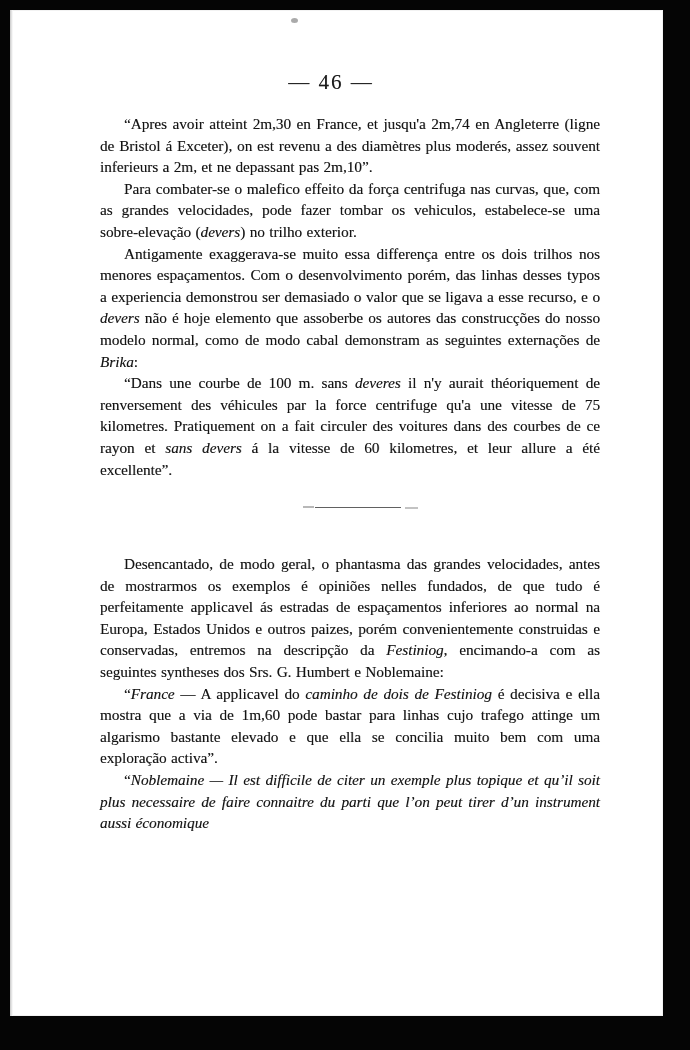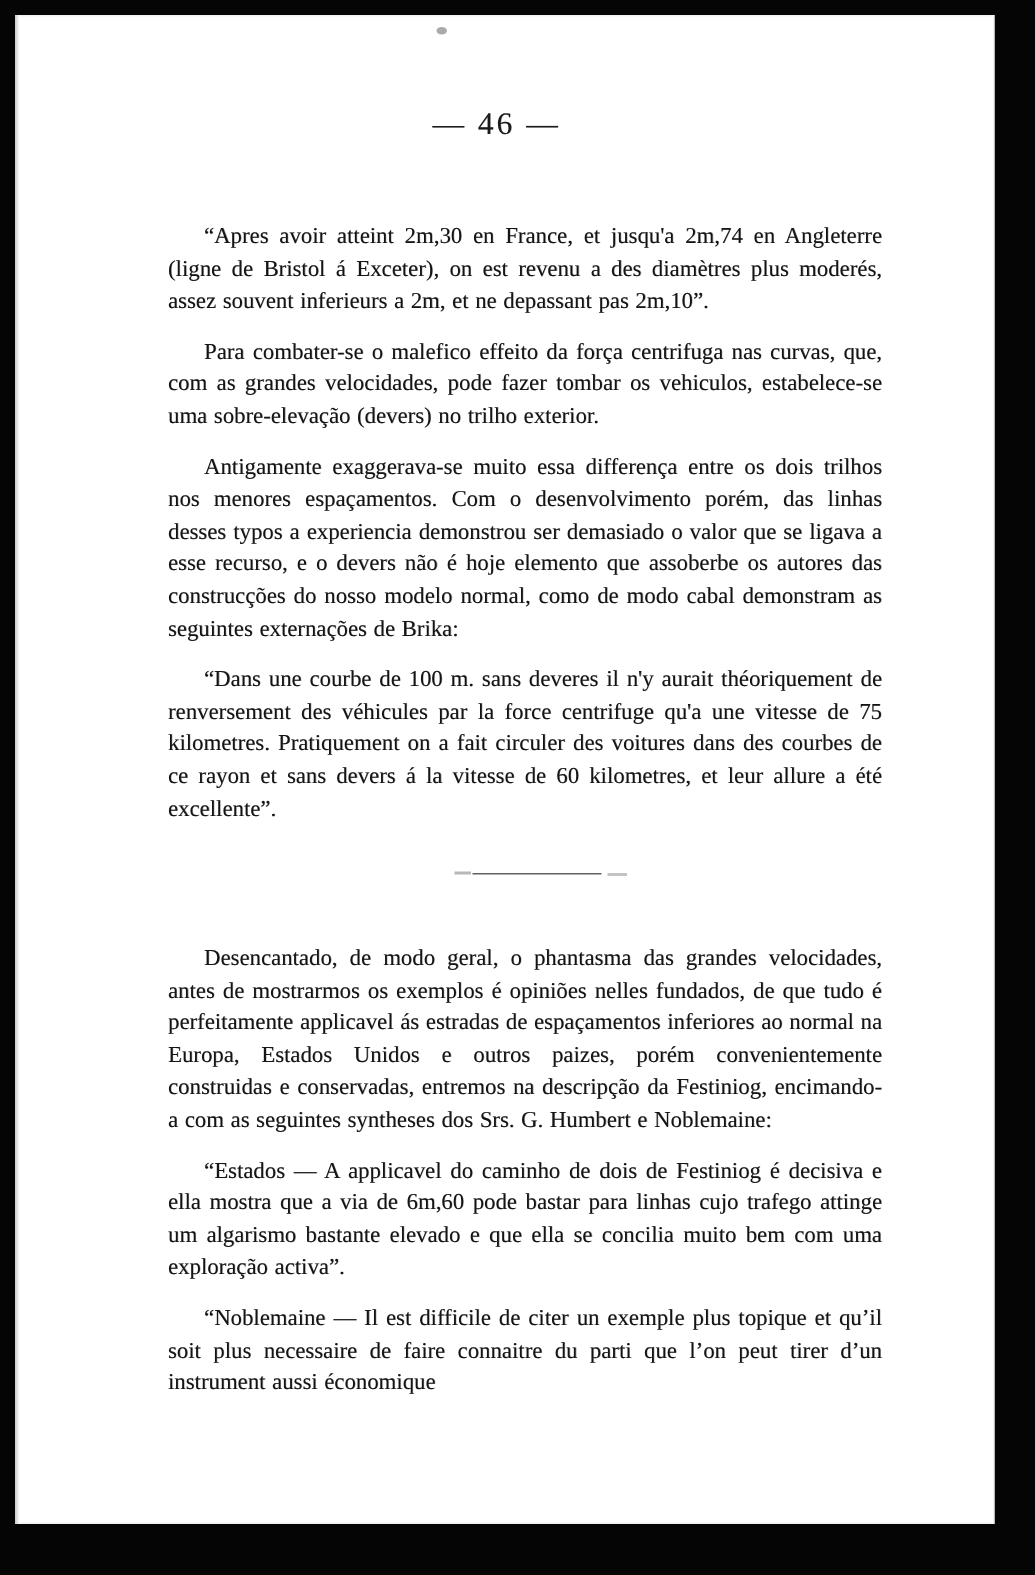--- a/index.html
+++ b/index.html
@@ -65,46 +65,46 @@
     left: 90px;
     top: 60px;
     width: 500px;
   }
 
   #page-number {
     text-align: center;
     font-size: 21px;
     letter-spacing: 2px;
     color: #1b1b1b;
-    margin: 0 0 52px 0;
+    margin: 0 0 18px 0;
     padding-right: 38px;
     font-weight: 400;
   }
 
   p.para {
-    margin: 12px;
+    margin: 0;
     font-size: 15.2px;
     line-height: 21.6px;
     color: #141414;
     text-align: justify;
     text-justify: inter-word;
     text-indent: 24px;
     word-spacing: 0.6px;
     -webkit-font-smoothing: none;
   }
 
   p.para + p.para { margin-top: 0; }
 
   
   #text-column p.para,
   #page-number {
     text-shadow: 0.35px 0.25px 0 rgba(40,40,40,.45);
   }
 
-  .it { }
+  .it { font-style: italic; }
 
   
   #section-divider {
     position: relative;
     height: 44px;
     margin: 7px 0 22px 0;
   }
   #section-divider .rule {
     position: absolute;
     left: 215px;
@@ -150,19 +150,19 @@
           <p class="para"><span>Antigamente exaggerava-se muito essa differença entre os dois trilhos nos menores espaçamentos. Com o desenvolvimento porém, das linhas desses typos a experiencia demonstrou ser demasiado o valor que se ligava a esse recurso, e o </span><span class="it">devers</span><span> não é hoje elemento que assoberbe os autores das construcções do nosso modelo normal, como de modo cabal demonstram as seguintes externações de </span><span class="it">Brika</span><span>:</span></p>
           <p class="para"><span>“Dans une courbe de 100 m. sans </span><span class="it">deveres</span><span> il n'y aurait théoriquement de renversement des véhicules par la force centrifuge qu'a une vitesse de 75 kilometres. Pratiquement on a fait circuler des voitures dans des courbes de ce rayon et </span><span class="it">sans devers</span><span> á la vitesse de 60 kilometres, et leur allure a été excellente”.</span></p>
         </div>
 
       <div id="section-divider">
         <div class="rule"></div>
       </div>
 
       <div id="paragraphs-after-divider">
           <p class="para"><span>Desencantado, de modo geral, o phantasma das grandes velocidades, antes de mostrarmos os exemplos é opiniões nelles fundados, de que tudo é perfeitamente applicavel ás estradas de espaçamentos inferiores ao normal na Europa, Estados Unidos e outros paizes, porém convenientemente construidas e conservadas, entremos na descripção da </span><span class="it">Festiniog</span><span>, encimando-a com as seguintes syntheses dos Srs. G. Humbert e Noblemaine:</span></p>
-          <p class="para"><span>“</span><span class="it">Estados</span><span> — A applicavel do </span><span class="it">caminho de dois de Festiniog</span><span> é decisiva e ella mostra que a via de 6m,60 pode bastar para linhas cujo trafego attinge um algarismo bastante elevado e que ella se concilia muito bem com uma exploração activa”.</span></p>
+          <p class="para"><span>“</span><span class="it">France</span><span> — A applicavel do </span><span class="it">caminho de dois de Festiniog</span><span> é decisiva e ella mostra que a via de 1m,60 pode bastar para linhas cujo trafego attinge um algarismo bastante elevado e que ella se concilia muito bem com uma exploração activa”.</span></p>
           <p class="para"><span>“</span><span class="it">Noblemaine — Il est difficile de citer  un exemple plus topique et qu’il soit plus necessaire de faire connaitre du parti que l’on peut tirer d’un instrument aussi économique</span></p>
         </div>
 
     </div>
   </div>
 </div>
 
 </body></html>

